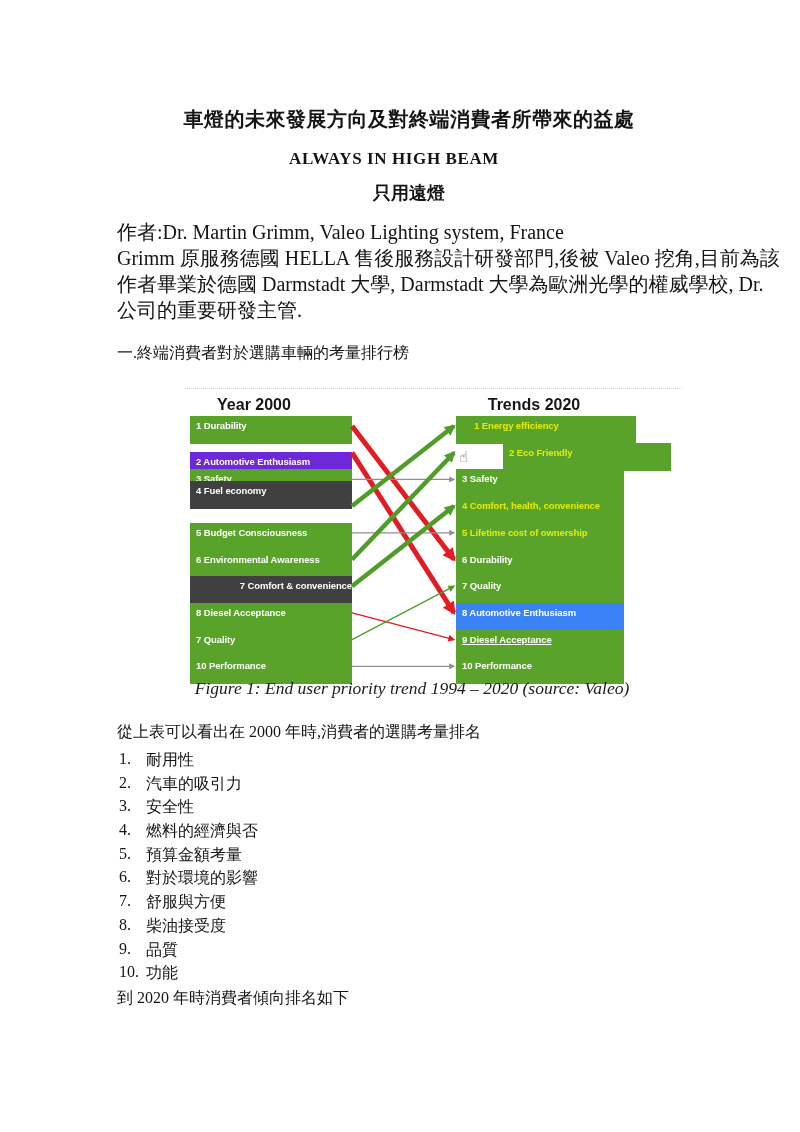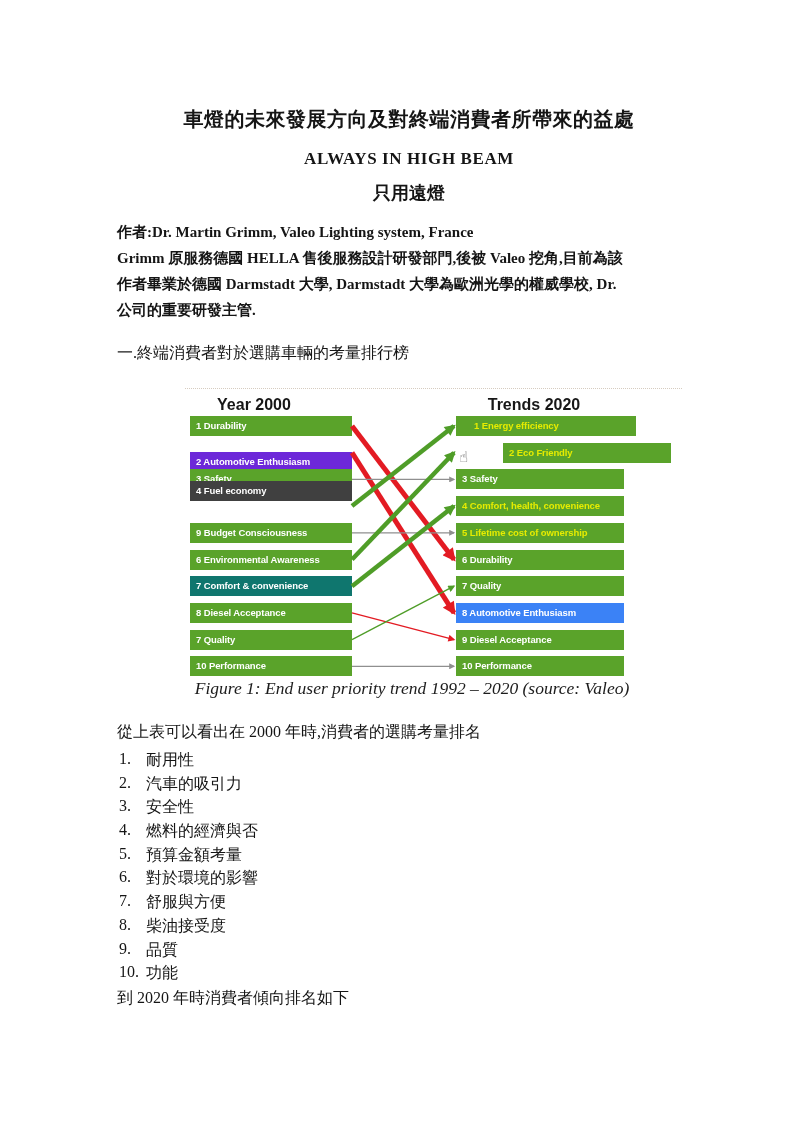--- a/index.html
+++ b/index.html
@@ -1,36 +1,36 @@
 <!DOCTYPE html>
 <html><head>
 <meta charset="utf-8">
 <style>
   html,body{margin:0;padding:0;background:#ffffff;}
   .doc{position:relative;width:800px;height:1132px;background:#ffffff;color:#151515;
        font-family:"Liberation Serif","DejaVu Serif",serif;overflow:hidden;}
 
   .title{position:absolute;top:106px;left:109px;width:600px;text-align:center;
          font-size:20px;font-weight:bold;letter-spacing:.5px;}
-  .sub-en{position:absolute;top:149px;left:109px;width:600px;text-align:center;
+  .sub-en{position:absolute;top:149px;left:94px;width:600px;text-align:center;
           font-size:17px;font-weight:bold;letter-spacing:.6px;}
   .sub-zh{position:absolute;top:181px;left:109px;width:600px;text-align:center;
           font-size:18px;font-weight:bold;}
 
-  .author{position:absolute;top:219px;left:117px;font-size:15px;font-weight:bold;
+  .author{position:absolute;top:219px;left:117px;font-size:20px;font-weight:normal;
           line-height:26px;white-space:nowrap;}
   .section-heading{position:absolute;top:343px;left:117px;font-size:16px;}
 
   .figure{position:absolute;top:388px;left:185px;width:497px;height:326px;
           border-top:1px dotted #d6ccc0;}
   .fig-header{position:absolute;top:7px;font-family:"Liberation Sans","DejaVu Sans",sans-serif;
               font-weight:bold;font-size:16px;color:#171717;text-align:center;white-space:nowrap;}
   .fig-header.left{left:-12px;width:162px;}
   .fig-header.right{left:265px;width:168px;}
-  .bar{position:absolute;height:20px;}
+  .bar{position:absolute;height:28px;}
   .bar.left{left:5px;width:162px;}
   .bar.right{left:271px;width:168px;}
   .bar span{display:block;font-family:"Liberation Sans","DejaVu Sans",sans-serif;
             font-weight:bold;font-size:9.5px;line-height:20px;padding-left:6px;
             white-space:nowrap;letter-spacing:-.1px;}
   #fig-arrows{position:absolute;left:0;top:0;}
   .hand{position:absolute;left:274px;top:61px;font-size:15px;line-height:15px;color:#5f5f5f;
         font-family:"DejaVu Sans",sans-serif;}
   .caption{position:absolute;top:289px;left:0;width:454px;text-align:center;
            font-style:italic;font-size:17.5px;color:#1c1c1c;white-space:nowrap;
@@ -70,26 +70,26 @@
         <div class="bar left" style="top: 63px; background: #6d28d9;">
           <span style="color: rgb(255, 255, 255);">2 Automotive Enthusiasm</span>
         </div>
         <div class="bar left" style="top: 80.4px; background: rgb(90, 163, 42);">
           <span style="color: rgb(255, 255, 255);">3 Safety</span>
         </div>
         <div class="bar left" style="top: 92px; background: #404040;">
           <span style="color: rgb(255, 255, 255);">4 Fuel economy</span>
         </div>
         <div class="bar left" style="top: 133.8px; background: rgb(90, 163, 42);">
-          <span style="color: rgb(255, 255, 255);">9 Budget Consciousness</span>
+          <span style="color: rgb(255, 255, 255);">5 Budget Consciousness</span>
         </div>
         <div class="bar left" style="top: 160.5px; background: rgb(90, 163, 42);">
           <span style="color: rgb(255, 255, 255);">6 Environmental Awareness</span>
         </div>
-        <div class="bar left" style="top: 187.2px; background: #0f766e;">
+        <div class="bar left" style="top: 187.2px; background: #404040; text-align: right;">
           <span style="color: rgb(255, 255, 255);">7 Comfort &amp; convenience</span>
         </div>
         <div class="bar left" style="top: 213.9px; background: rgb(90, 163, 42);">
           <span style="color: rgb(255, 255, 255);">8 Diesel Acceptance</span>
         </div>
         <div class="bar left" style="top: 240.6px; background: rgb(90, 163, 42);">
           <span style="color: rgb(255, 255, 255);">7 Quality</span>
         </div>
         <div class="bar left" style="top: 267.3px; background: rgb(90, 163, 42);">
           <span style="color: rgb(255, 255, 255);">10 Performance</span>
@@ -114,21 +114,21 @@
         <div class="bar right" style="top: 160.5px; background: rgb(90, 163, 42);">
           <span style="color: rgb(255, 255, 255);">6 Durability</span>
         </div>
         <div class="bar right" style="top: 187.2px; background: rgb(90, 163, 42);">
           <span style="color: rgb(255, 255, 255);">7 Quality</span>
         </div>
         <div class="bar right" style="top: 213.9px; background: #3b82f6;">
           <span style="color: rgb(255, 255, 255);">8 Automotive Enthusiasm</span>
         </div>
         <div class="bar right" style="top: 240.6px; background: rgb(90, 163, 42);">
-          <span style="color: rgb(255, 255, 255);">9 Diesel Acceptance</span>
+          <span style="color: rgb(255, 255, 255); text-decoration: underline;">9 Diesel Acceptance</span>
         </div>
         <div class="bar right" style="top: 267.3px; background: rgb(90, 163, 42);">
           <span style="color: rgb(255, 255, 255);">10 Performance</span>
         </div>
       </div>
     <svg id="fig-arrows" width="497" height="326">
         <defs>
           <marker id="mk-red-thick" viewBox="0 0 10 10" refX="8" refY="5" markerWidth="15" markerHeight="13" orient="auto" markerUnits="userSpaceOnUse">
             <path d="M0,0 L10,5 L0,10 Z" fill="#e31b23"></path>
           </marker>
@@ -150,21 +150,21 @@
         <line x1="167" y1="90.4" x2="269" y2="90.4" stroke="#8f8f8f" stroke-width="1.2" marker-end="url(#mk-gray)"></line>
         <line x1="167" y1="117.1" x2="269" y2="37" stroke="#4f9d28" stroke-width="4.5" marker-end="url(#mk-green-thick)"></line>
         <line x1="167" y1="143.8" x2="269" y2="143.8" stroke="#8f8f8f" stroke-width="1.2" marker-end="url(#mk-gray)"></line>
         <line x1="167" y1="170.5" x2="269" y2="63.7" stroke="#4f9d28" stroke-width="4.5" marker-end="url(#mk-green-thick)"></line>
         <line x1="167" y1="197.2" x2="269" y2="117.1" stroke="#4f9d28" stroke-width="4.5" marker-end="url(#mk-green-thick)"></line>
         <line x1="167" y1="223.9" x2="269" y2="250.6" stroke="#e31b23" stroke-width="1.4" marker-end="url(#mk-red-thin)"></line>
         <line x1="167" y1="250.6" x2="269" y2="197.2" stroke="#4f9d28" stroke-width="1.3" marker-end="url(#mk-green-thin)"></line>
         <line x1="167" y1="277.29999999999995" x2="269" y2="277.29999999999995" stroke="#8f8f8f" stroke-width="1.2" marker-end="url(#mk-gray)"></line>
       </svg>
     <div class="hand">☝</div>
-    <div class="caption">Figure 1: End user priority trend 1992 – 2020 (source: Valeo)</div>
+    <div class="caption">Figure 1: End user priority trend 1994 – 2020 (source: Valeo)</div>
   </div>
 
   <div class="intro">從上表可以看出在 2000 年時,消費者的選購考量排名</div>
   <div id="ranking-list" class="rank-list">
       <div class="rank-row">
         <span class="rank-num">1.</span>
         <span>耐用性</span>
       </div>
       <div class="rank-row">
         <span class="rank-num">2.</span>

